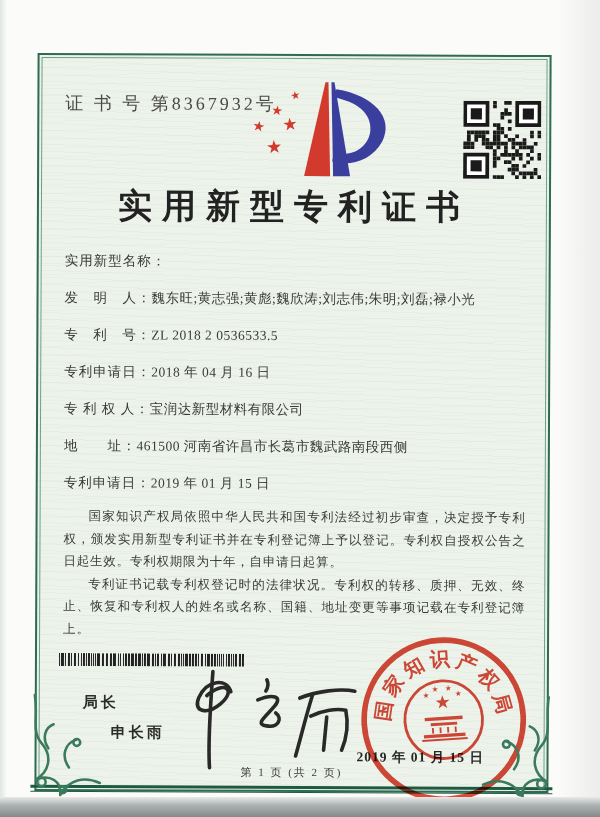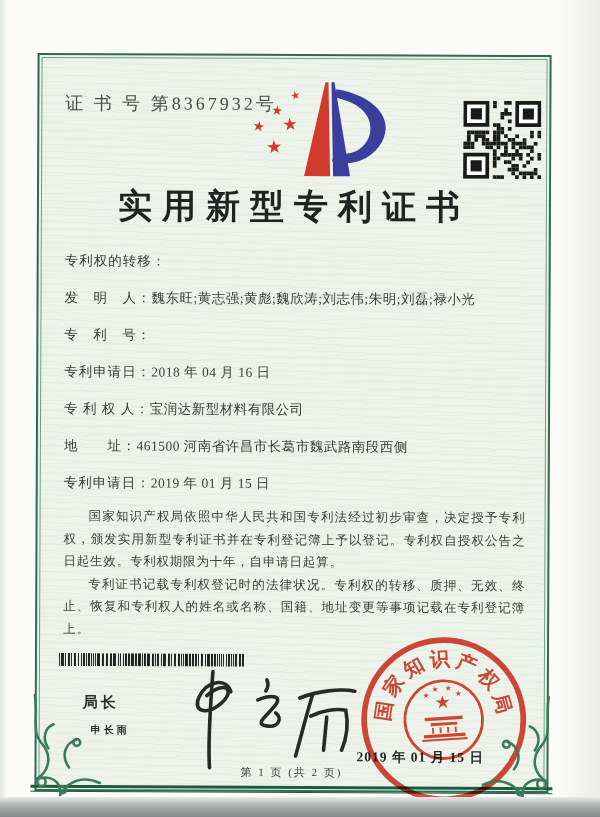--- a/index.html
+++ b/index.html
@@ -42,21 +42,21 @@
   .field{display:flex;margin-bottom:18px;line-height:19px;}
   .flabel{white-space:pre;letter-spacing:1px;}
   .fvalue{letter-spacing:.5px;}
   .grant{display:flex;gap:38px;line-height:19px;}
   
   .paras{position:absolute;left:26px;right:22px;top:450px;font-size:12.5px;color:#3b3b39;}
   .paras p{margin:0;text-indent:2em;line-height:22.5px;text-align:justify;letter-spacing:.8px;}
   
   .barcode{position:absolute;left:22px;top:597px;width:190px;height:13px;}
   .signer-title{position:absolute;left:46px;top:638px;font-size:15px;font-weight:600;color:#2c2c2a;letter-spacing:3px;}
-  .signer-name{position:absolute;left:54px;top:668px;font-size:10px;font-weight:600;color:#2c2c2a;letter-spacing:3px;}
+  .signer-name{position:absolute;left:74px;top:668px;font-size:15px;font-weight:600;color:#2c2c2a;letter-spacing:3px;}
   .signature{position:absolute;left:118px;top:606px;width:215px;height:118px;z-index:3;}
   .seal-date{position:absolute;left:320px;top:692px;font-size:13.5px;font-weight:700;color:#262624;letter-spacing:1px;z-index:4;white-space:nowrap;}
   .seal{position:absolute;left:318px;top:574px;width:178px;height:178px;z-index:5;
     mix-blend-mode:multiply;opacity:.92;transform:rotate(-4deg);}
   .footer{position:absolute;left:0;right:0;bottom:10px;text-align:center;
     font-size:11px;color:#3b3b39;letter-spacing:2px;}
 </style>
 </head>
 <body>
 
@@ -204,28 +204,29 @@
         <rect x="0" y="66.66666666666667" width="33.333333333333336" height="33.333333333333336" fill="#1a1a1a"></rect>
         <rect x="4.761904761904762" y="71.42857142857143" width="23.80952380952381" height="23.80952380952381" fill="#fff"></rect>
         <rect x="9.523809523809524" y="76.19047619047619" width="14.285714285714285" height="14.285714285714285" fill="#1a1a1a"></rect>
       </svg>
   </div>
 
   <div class="title">实用新型专利证书</div>
 
   <div class="fields">
     <div class="field">
-      <span class="flabel">专利权的转移：</span>
+      <span class="flabel">实用新型名称：</span>
     </div>
     <div class="field">
       <span class="flabel">发　明　人：</span>
       <span class="fvalue">魏东旺;黄志强;黄彪;魏欣涛;刘志伟;朱明;刘磊;禄小光</span>
     </div>
     <div class="field">
       <span class="flabel">专　利　号：</span>
+      <span class="fvalue">ZL 2018 2 0536533.5</span>
     </div>
     <div class="field">
       <span class="flabel">专利申请日：</span>
       <span class="fvalue">2018 年 04 月 16 日</span>
     </div>
     <div class="field">
       <span class="flabel">专 利 权 人：</span>
       <span class="fvalue">宝润达新型材料有限公司</span>
     </div>
     <div class="field">

